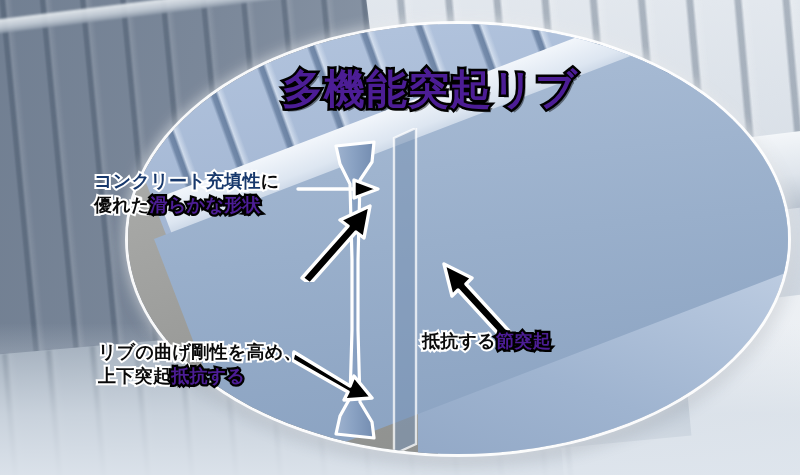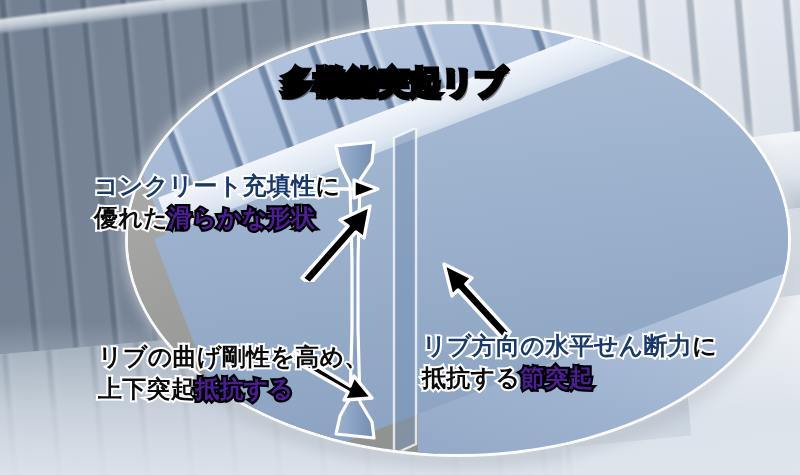--- a/index.html
+++ b/index.html
@@ -183,33 +183,33 @@
     pointer-events:none;
   }
 
   
   .arrow-svg{position:absolute;pointer-events:none;}
 
   
   #title{
     position:absolute;
     left:282px;top:62px;
-    font-size:31px;
+    font-size:41px;
     font-weight:bold;
     letter-spacing:1px;
-    color:#000000;
+    color:#4c1d95;
     -webkit-text-stroke:5px #000;
     paint-order:stroke fill;
     text-shadow:3px 3px 0 rgba(0,0,0,.45);
     white-space:nowrap;
   }
 
   .callout{position:absolute;white-space:nowrap;}
   .callout .line{
-    font-size:24px;
+    font-size:18px;
     font-weight:bold;
     line-height:1.32;
     letter-spacing:.3px;
   }
   .t-navy{
     color:#17386c;
     -webkit-text-stroke:4px #fff;
     paint-order:stroke fill;
   }
   .t-black{
@@ -292,17 +292,16 @@
       <div class="line"><span class="t-navy">コンクリート充填性</span><span class="t-black">に</span></div>
       <div class="line"><span class="t-black">優れた</span><span class="t-yellow">滑らかな形状</span></div>
     </div>
 
   <div class="callout" id="callout-stiff">
       <div class="line"><span class="t-black">リブの曲げ剛性を高め、</span></div>
       <div class="line"><span class="t-black">上下突起</span><span class="t-yellow">抵抗する</span></div>
     </div>
 
   <div class="callout" id="callout-node">
-      <div class="line"><span class="t-navy">リブ方向の水平せん断力</span><span class="t-black">に</span></div>
       <div class="line"><span class="t-black">抵抗する</span><span class="t-yellow">節突起</span></div>
     </div>
 
 </div>
 
 </body></html>

